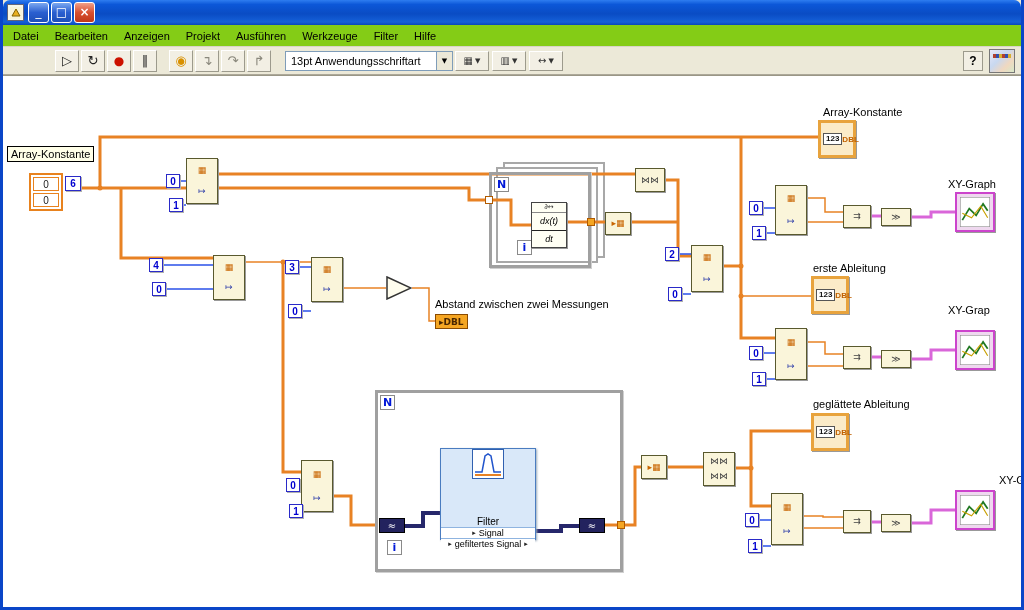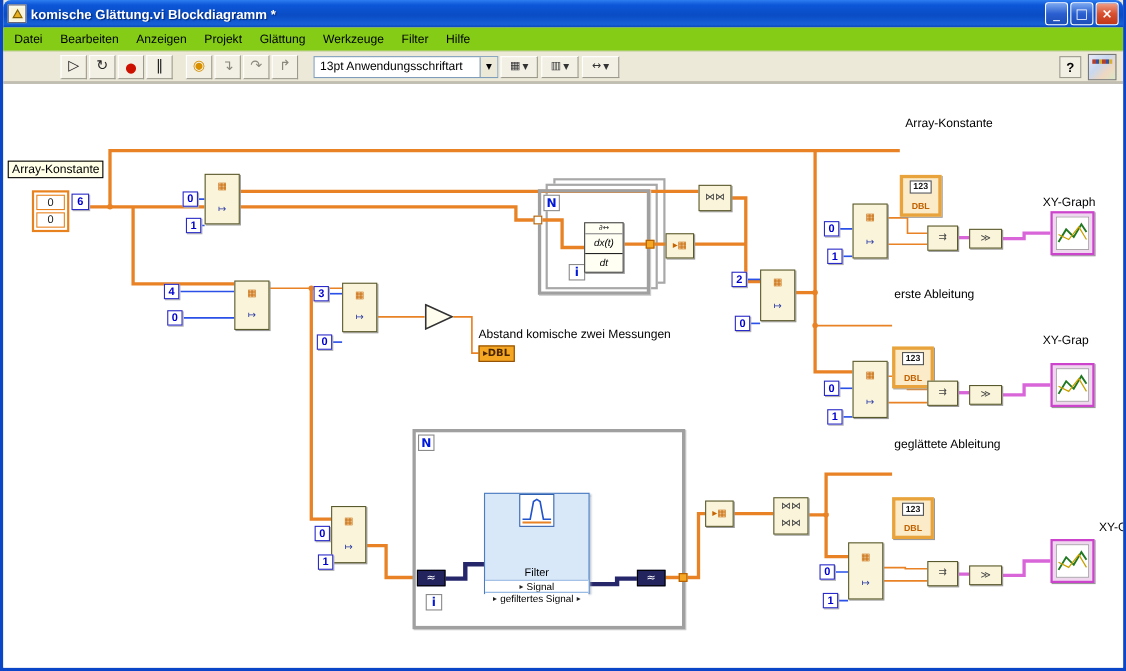--- a/index.html
+++ b/index.html
@@ -54,21 +54,21 @@
     display:flex; align-items:center; justify-content:center; box-shadow:1px 1px 0 #B0B0B0; padding:0 1px; }
 
   .arrshell { border:2px solid #E8821E; background:#fff; padding:2px; display:flex; flex-direction:column; gap:2px; }
   .arrel { width:26px; height:14px; border:1px solid #E8821E; color:#222; font-size:10px; display:flex; align-items:center; justify-content:center; }
 
   .fn { background:#FAF5DA; border:1px solid #59592E; box-shadow:1px 1px 0 #9A9A9A; display:flex; flex-direction:column;
     align-items:center; justify-content:space-around; padding:1px; }
   .g { font-family:"DejaVu Sans",sans-serif; font-size:9px; line-height:1; color:#444; display:block; text-align:center; }
   .g.or { color:#C86400; } .g.bl { color:#2A3AA8; }
 
-  .dbl { width:38px; height:38px; border:3px solid #E8A33D; background:#FBEBC8; display:flex; flex-direction:column; align-items:center; justify-content:space-between; padding:2px; box-shadow:1px 1px 0 #999;margin-top:39px; }
+  .dbl { width:38px; height:38px; border:3px solid #E8A33D; background:#FBEBC8; display:flex; align-items:center; justify-content:space-between; padding:2px; box-shadow:1px 1px 0 #999; }
   .dbl-i { font-size:8px; font-weight:bold; color:#111; border:1px solid #555; background:#fff; padding:0 2px; line-height:10px; }
   .dbl-t { font-size:8px; font-weight:bold; color:#C06000; line-height:9px; }
 
   .xyg { width:40px; height:40px; border:2px solid #CC44CC; background:#EFD8EF; padding:3px; box-shadow:1px 1px 0 #999; }
 
   .loop { border:3px solid #A0A0A0; background:transparent; box-shadow:1px 1px 0 #D0D0D0; }
   .nibox { width:15px; height:15px; border:1px solid #8A8A8A; background:#fff; color:#0018D8; font-weight:bold; font-size:11px;
     text-align:center; line-height:13px; font-family:"DejaVu Sans",sans-serif; }
   .tunnel { width:8px; height:8px; border:1px solid #B05A00; background:#F5A623; }
   .tunnel.hollow { background:#fff; }
@@ -98,34 +98,33 @@
 
 <div class="win">
 
   <div class="titlebar">
     <span class="ticon">
       <svg width="12" height="12" viewBox="0 0 12 12">
           <rect x="0" y="0" width="12" height="12" fill="#F8F4D8"></rect>
           <polygon points="2,9 6,2 10,9" fill="#E8B020" stroke="#806000" stroke-width="1"></polygon>
         </svg>
     </span>
-    <span class="title-text">komische Glättung.vi Blockdiagramm *</span>
     <span class="tbtns">
       <span class="tbtn">_</span>
       <span class="tbtn">□</span>
       <span class="tbtn close">×</span>
     </span>
   </div>
 
   <div class="menubar">
     <span class="menu-item">Datei</span>
     <span class="menu-item">Bearbeiten</span>
     <span class="menu-item">Anzeigen</span>
     <span class="menu-item">Projekt</span>
-    <span class="menu-item">Glättung</span>
+    <span class="menu-item">Ausführen</span>
     <span class="menu-item">Werkzeuge</span>
     <span class="menu-item">Filter</span>
     <span class="menu-item">Hilfe</span>
   </div>
 
   <div class="toolbar">
     <span class="tb-btn raised run">▷</span>
     <span class="tb-btn raised">↻</span>
     <span class="tb-btn raised abort">●</span>
     <span class="tb-btn raised">‖</span>
@@ -260,21 +259,21 @@
     </div>
     <div class="const abs" style="left:282px;top:184px">3</div>
     <div class="const abs" style="left:285px;top:228px">0</div>
 
     <div class="abs" style="left:383px;top:200px">
       <svg class="tri-svg" width="26" height="24" viewBox="0 0 26 24">
         <polygon points="1,1 25,12 1,23" fill="#FFFDEE" stroke="#333" stroke-width="1.5"></polygon>
       </svg>
     </div>
 
-    <div class="dlabel abs" style="left:432px;top:222px">Abstand komische zwei Messungen</div>
+    <div class="dlabel abs" style="left:432px;top:222px">Abstand zwischen zwei Messungen</div>
     <div class="localvar abs" style="left:432px;top:238px">▸DBL</div>
 
     <div class="loop abs" style="left:486px;top:96px;width:102px;height:96px"></div>
     <div class="nibox abs" style="left:491px;top:101px">N</div>
     <div class="nibox abs" style="left:514px;top:164px">i</div>
     <div class="formula abs" style="left:528px;top:126px">
       <div class="f-h">∂↔</div>
       <div class="f-num">dx(t)</div>
       <div class="f-den">dt</div>
     </div>

